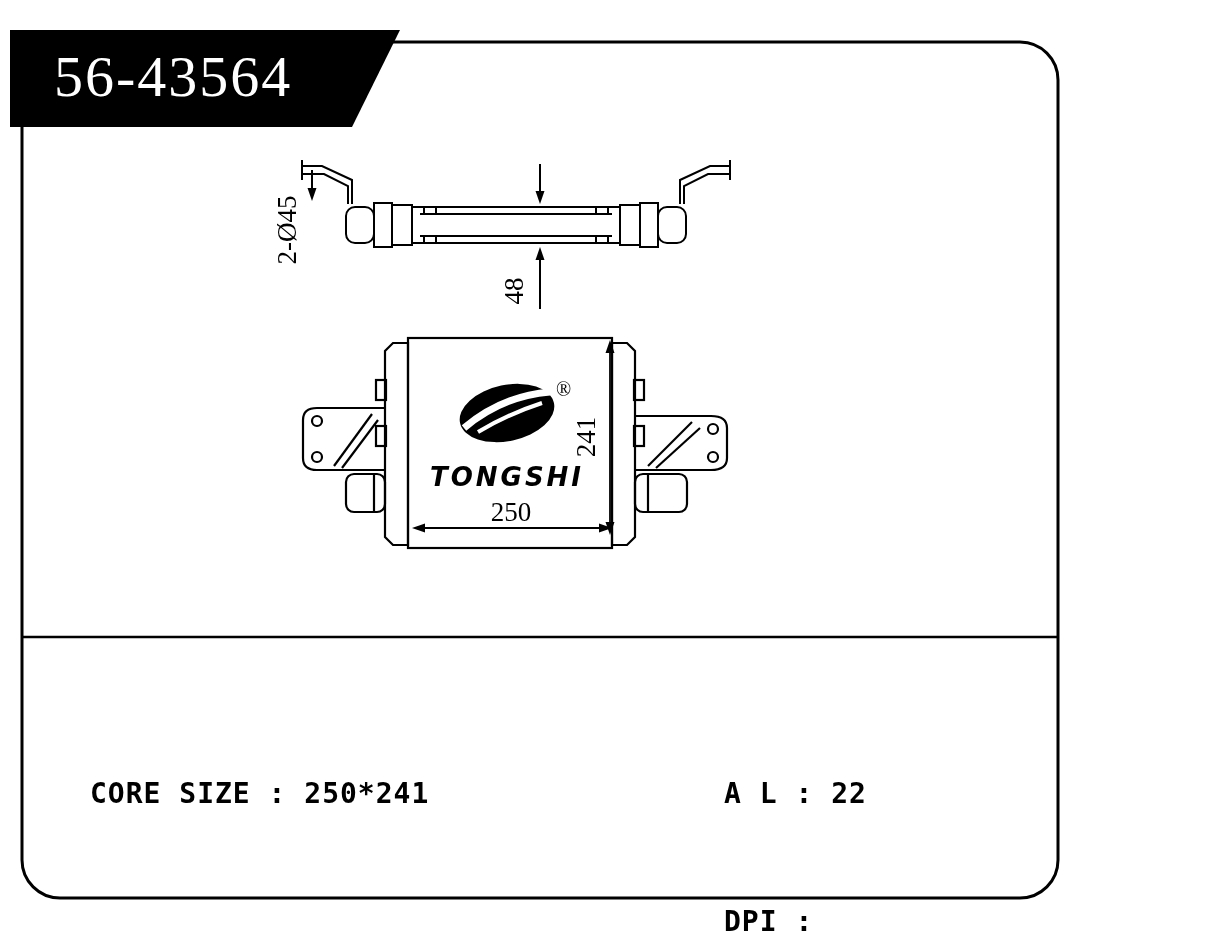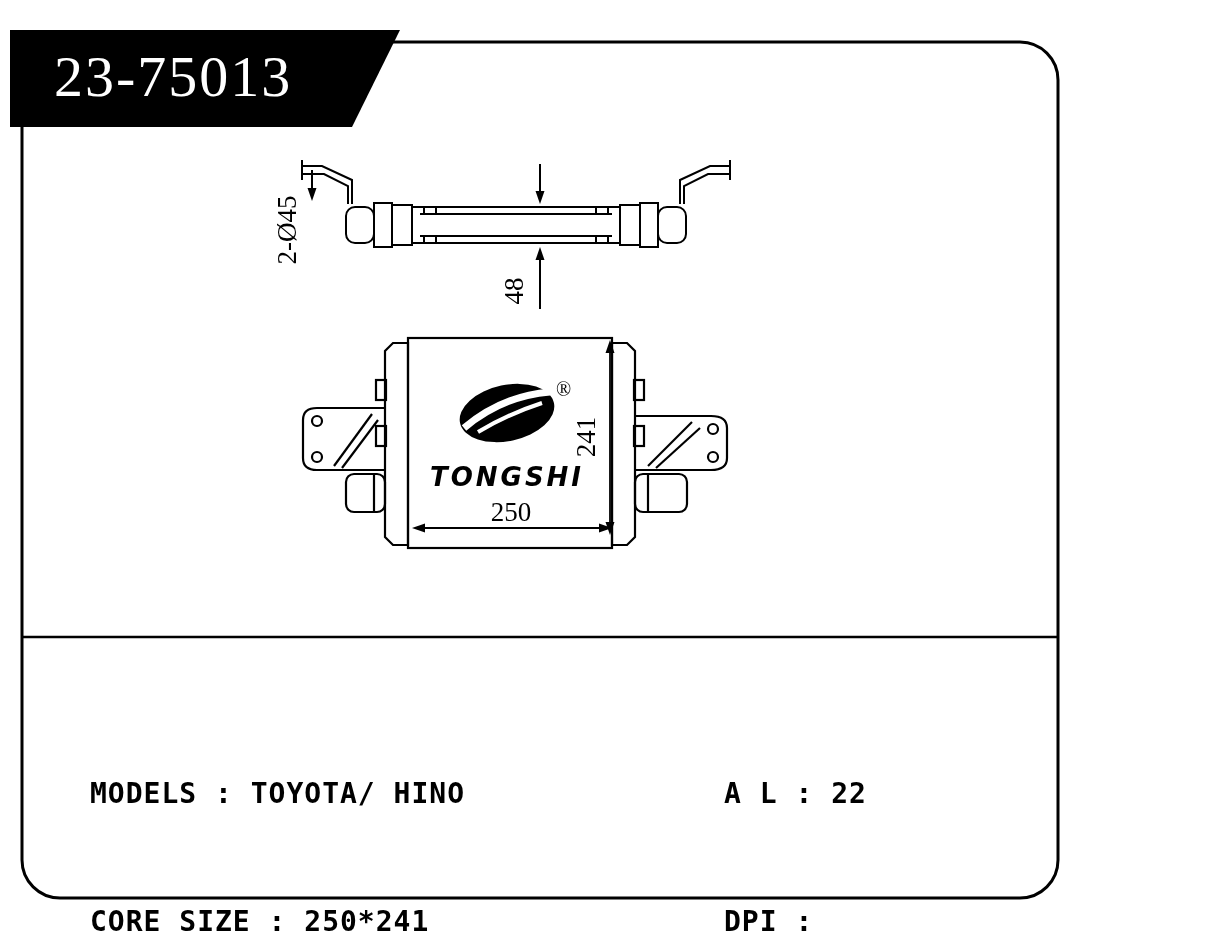--- a/index.html
+++ b/index.html
@@ -125,24 +125,23 @@
     </g>
 
     <g>
       <text class="dim" transform="translate(296,230) rotate(-90)" text-anchor="middle">2-Ø45</text>
       <text class="dim" transform="translate(523,291) rotate(-90)" text-anchor="middle">48</text>
       <text class="dim" transform="translate(595,437) rotate(-90)" text-anchor="middle">241</text>
       <text class="dim" x="511" y="521" text-anchor="middle">250</text>
     </g>
   </svg>
 
-  <div class="banner-text">23-75013</div>
+  <div class="banner-text">56-43564</div>
 
   <div class="specs specs-left">
-    <div>MODELS : TOYOTA/ HINO</div>
     <div>CORE SIZE : 250*241</div>
     
     
   </div>
 
   <div class="specs specs-right">
     <div>A L : 22</div>
     <div>DPI :</div>
     
     

